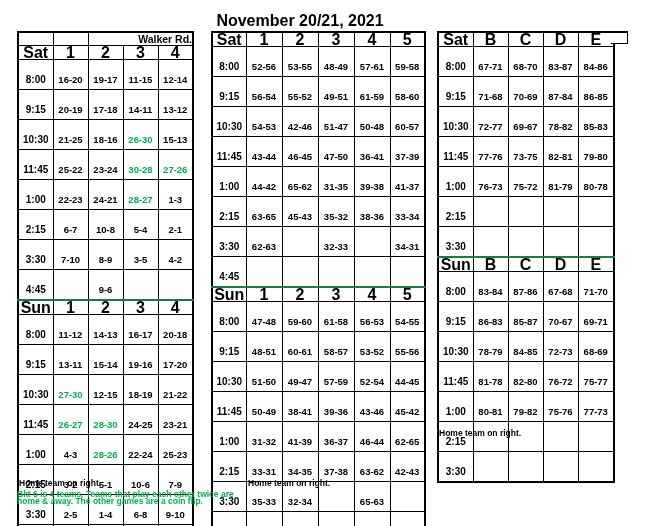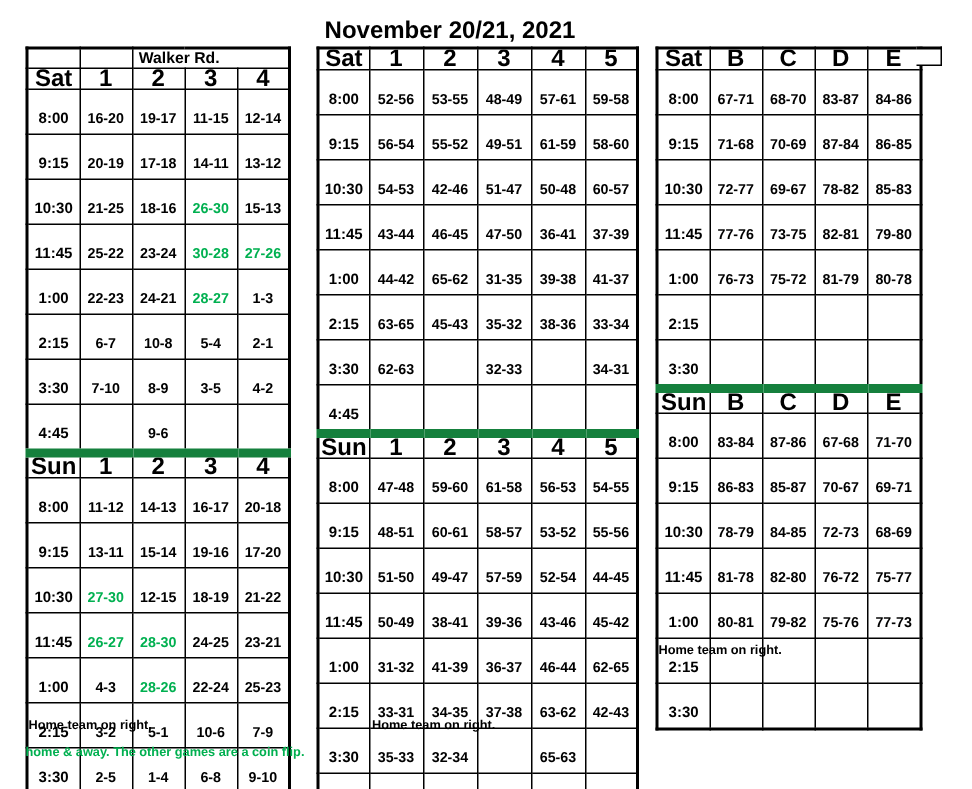--- a/index.html
+++ b/index.html
@@ -15,23 +15,23 @@
   }
   table.sched {
     position:absolute; border-collapse:collapse; table-layout:fixed;
     border:2px solid #000; background:#fff;
   }
   .sched td {
     border:1px solid #000; text-align:center; padding:0;
     overflow:hidden; white-space:nowrap;
   }
   .sched tr.venue-row td { height:12px; line-height:12px; font-size:10.5px; }
-  .sched td.venue { text-align:left; padding-left:4px; }
+  .sched td.venue { text-align:right; padding-left:4px; }
   .sched tr.day-row td { height:13px; line-height:13px; font-size:16px;margin-top:43px; }
-  .sched tr.section-start td { border-top:6px solid #15803d; }
+  .sched tr.section-start td { border-top:2px solid #15803d; }
   .sched tr.data-row td {
     height:25px; vertical-align:bottom; padding-bottom:4px;
     font-size:9.5px;
   }
   .sched tr.data-row td.time { font-size:10px; }
   .sched td.green { color:#00B050;margin-left:36px; }
   .dp-overhang {
     position:absolute; left:611px; top:31px; width:17px; height:13px;
     box-sizing:border-box; background:#fff;
     border-top:2px solid #000; border-right:1px solid #000; border-bottom:1px solid #000;
@@ -465,16 +465,17 @@
             <td class="score"></td>
             <td class="score"></td>
           </tr>
         </tbody>
       </table>
     </div>
 
   <div class="dp-overhang"></div>
 
   <div class="note" style="left:19px; top:478px;">Home team on right.</div>
+  <div class="note green" style="left:17px; top:489px;">Bkt 6 is 4 teams. Teams that play each other twice are</div>
   <div class="note green" style="left:17px; top:496px;">home &amp; away. The other games are a coin flip.</div>
   <div class="note" style="left:248px; top:478px;">Home team on right.</div>
   <div class="note" style="left:439px; top:428px;">Home team on right.</div>
 </div>
 
 </body></html>

